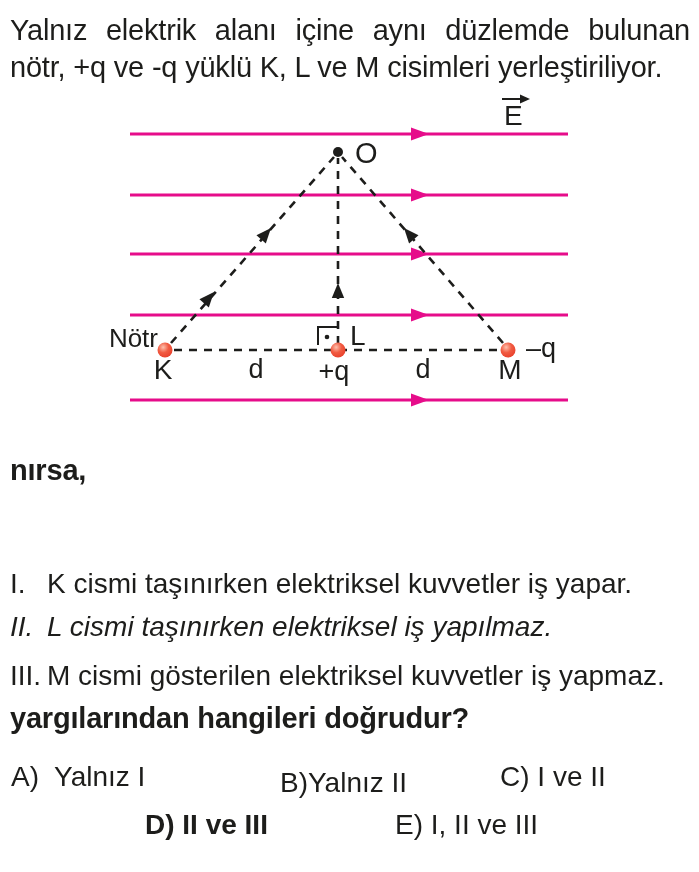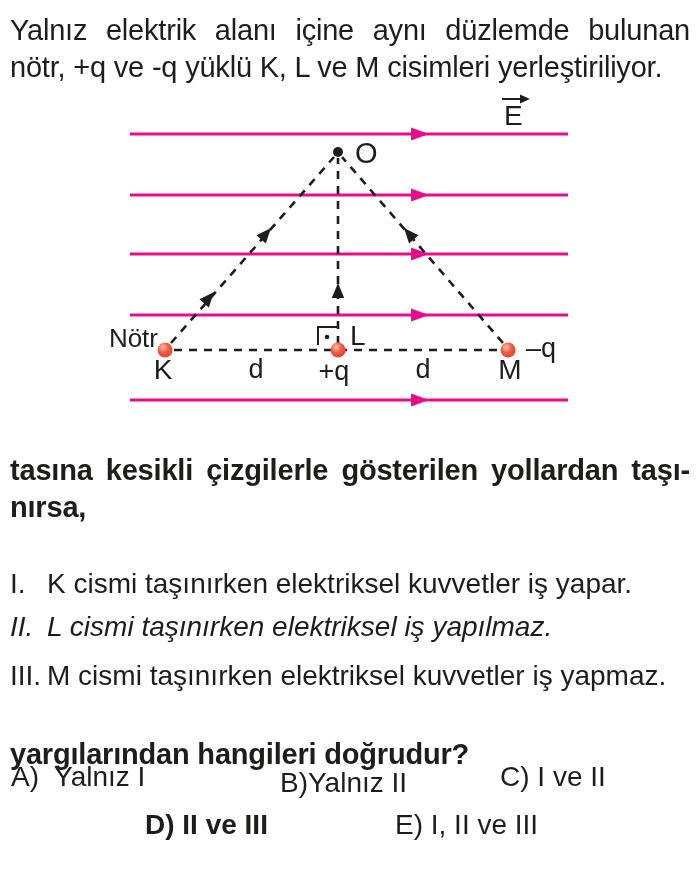--- a/index.html
+++ b/index.html
@@ -86,36 +86,35 @@
   <text x="510" y="379" font-size="28" text-anchor="middle">M</text>
   <text x="526" y="357" font-size="27">–q</text>
 </svg>
 
 <div class="abs para" style="top:12px;">
   <div class="jline">Yalnız elektrik alanı içine aynı düzlemde bulunan</div>
   <div>nötr, +q ve -q yüklü K, L ve M cisimleri yerleştiriliyor.</div>
 </div>
 
 <div class="abs para bold" style="top:452px;">
-  <div class="jline">tasına kesikli çizgilerle gösterilen yollardan taşı-</div>
   <div>nırsa,</div>
 </div>
 
 <div class="abs stmt" style="top:569px;">
   <span class="num">I.</span>
   <span>K cismi taşınırken elektriksel kuvvetler iş yapar.</span>
 </div>
 <div class="abs stmt" style="top:612px;font-style:italic;">
   <span class="num">II.</span>
   <span>L cismi taşınırken elektriksel iş yapılmaz.</span>
 </div>
 <div class="abs stmt" style="top:661px;">
   <span class="num">III.</span>
-  <span>M cismi taşınırken elektriksel kuvvetler iş yapmaz.</span>
+  <span>M cismi gösterilen elektriksel kuvvetler iş yapmaz.</span>
 </div>
 
-<div class="abs para bold" style="top:736px;">yargılarından hangileri doğrudur?</div>
+<div class="abs para bold" style="top:700px;">yargılarından hangileri doğrudur?</div>
 
 <span class="abs opt" style="left:11px;top:762px;">A)  Yalnız I</span>
 <span class="abs opt" style="left:280px;top:762px;margin-top:6px;">B)Yalnız II</span>
 <span class="abs opt" style="left:500px;top:762px;">C) I ve II</span>
 <span class="abs opt" style="left:145px;top:810px;font-weight:bold;">D) II ve III</span>
 <span class="abs opt" style="left:395px;top:810px;">E) I, II ve III</span>
 
 </body></html>

